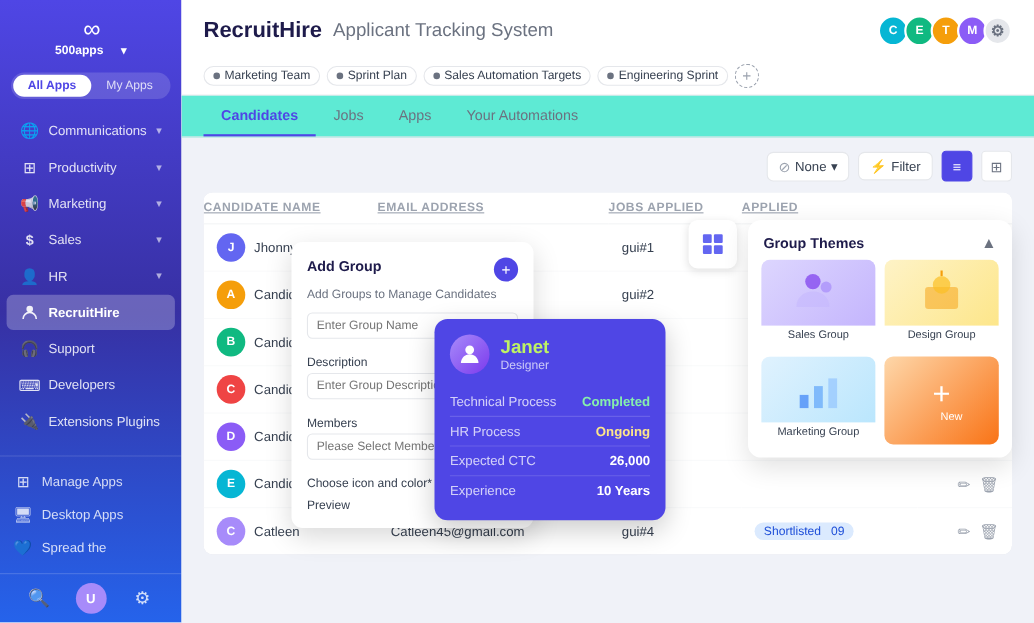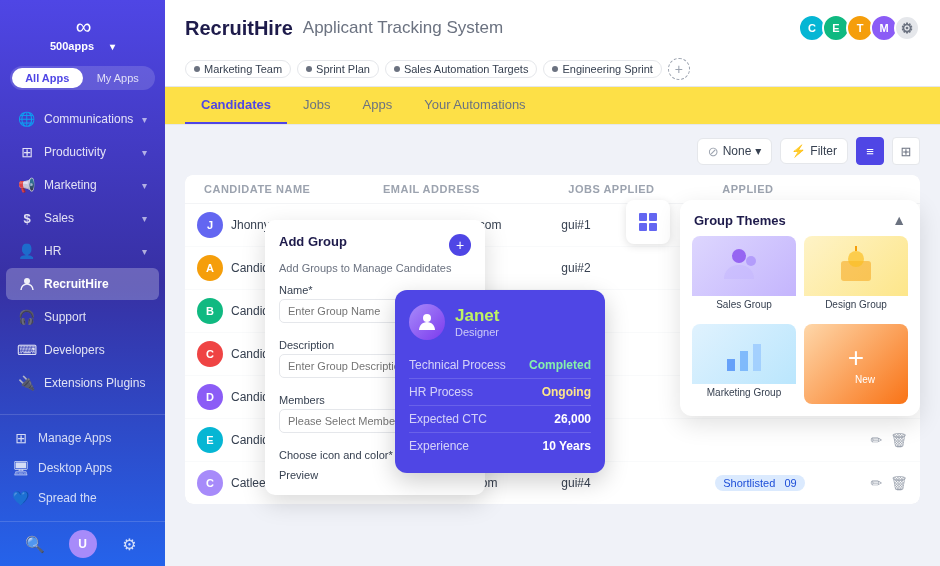--- a/index.html
+++ b/index.html
@@ -53,37 +53,37 @@
     .avatar-t { background: #f59e0b; }
     .avatar-m { background: #8b5cf6; }
     .avatar-more { background: #e5e7eb; color: #6b7280; font-size: 10px; }
 
     .header-tags { display: flex; align-items: center; gap: 6px; padding: 6px 0; flex-wrap: wrap; }
     .header-tag { display: flex; align-items: center; gap: 4px; font-size: 11px; color: #374151; padding: 2px 8px; border-radius: 12px; border: 1px solid #e5e7eb; background: white; }
     .tag-dot { width: 6px; height: 6px; border-radius: 50%; background: #6b7280; }
     .tag-add { width: 22px; height: 22px; border-radius: 50%; border: 1px dashed #9ca3af; display: flex; align-items: center; justify-content: center; color: #9ca3af; font-size: 14px; cursor: pointer; }
 
     
-    .main-tabs { display: flex; gap: 0; padding: 0 20px; background: #fde047; border-bottom: 1px solid #e5e7eb; }
+    .main-tabs { display: flex; gap: 0; padding: 0 20px; background: #5eead4; border-bottom: 1px solid #e5e7eb; }
     .main-tab { padding: 10px 16px; font-size: 13px; color: #6b7280; cursor: pointer; border-bottom: 2px solid transparent; }
     .main-tab.active { color: #4f46e5; border-bottom-color: #4f46e5; font-weight: 600; }
 
     
     .table-area { flex: 1; padding: 12px 20px; overflow: hidden; position: relative; }
 
     
     .table-controls { display: flex; justify-content: flex-end; gap: 8px; margin-bottom: 10px; align-items: center; }
     .control-select { display: flex; align-items: center; gap: 4px; padding: 5px 10px; border: 1px solid #e5e7eb; border-radius: 6px; background: white; font-size: 12px; color: #374151; cursor: pointer; }
     .control-btn { display: flex; align-items: center; gap: 4px; padding: 5px 10px; border: 1px solid #e5e7eb; border-radius: 6px; background: white; font-size: 12px; color: #374151; cursor: pointer; }
     .view-btn { width: 28px; height: 28px; border: 1px solid #e5e7eb; border-radius: 4px; background: white; display: flex; align-items: center; justify-content: center; cursor: pointer; color: #6b7280; }
     .view-btn.active { background: #4f46e5; color: white; border-color: #4f46e5; }
 
     
     .candidates-table { width: 100%; border-collapse: collapse; background: white; border-radius: 8px; overflow: hidden; box-shadow: 0 1px 3px rgba(0,0,0,0.05); }
-    .candidates-table th { padding: 8px 19px; text-align: left; font-size: 11px; font-weight: 600; color: #9ca3af; text-transform: uppercase; letter-spacing: 0.5px; border-bottom: 1px solid #f3f4f6; background: white; }
+    .candidates-table th { padding: 8px 0; text-align: left; font-size: 11px; font-weight: 600; color: #9ca3af; text-transform: uppercase; letter-spacing: 0.5px; border-bottom: 1px solid #f3f4f6; background: white; text-decoration: underline; }
     .candidates-table td { padding: 8px 12px; font-size: 12px; color: #374151; border-bottom: 1px solid #f9fafb; vertical-align: middle; }
     .candidates-table tr:last-child td { border-bottom: none; }
     .candidate-name { display: flex; align-items: center; gap: 8px; }
     .candidate-avatar { width: 26px; height: 26px; border-radius: 50%; display: flex; align-items: center; justify-content: center; font-size: 11px; font-weight: 600; color: white; flex-shrink: 0; }
     .status-badge { display: inline-block; padding: 2px 8px; border-radius: 10px; font-size: 11px; font-weight: 500; }
     .status-shortlisted { background: #dbeafe; color: #1d4ed8; }
     .row-actions { display: flex; gap: 8px; justify-content: flex-end; }
     .action-icon { color: #9ca3af; cursor: pointer; font-size: 14px; }
 
     
@@ -420,21 +420,20 @@
     </div>
 
     <div class="add-group-popup">
       <div class="popup-header">
         <span class="popup-title">Add Group</span>
         <div class="popup-add-btn">+</div>
       </div>
       <div class="popup-subtitle">Add Groups to Manage Candidates</div>
 
       <div class="form-section">
-        <div class="form-label"><span>Name*</span></div>
         <input class="form-input" type="text" placeholder="Enter Group Name" style="">
       </div>
       <div class="form-section">
         <div class="form-label">Description</div>
         <input class="form-input" type="text" placeholder="Enter Group Description" style="">
       </div>
       <div class="form-section">
         <div class="form-label">Members</div>
         <input class="form-input" type="text" placeholder="Please Select Members" style="">
       </div>

